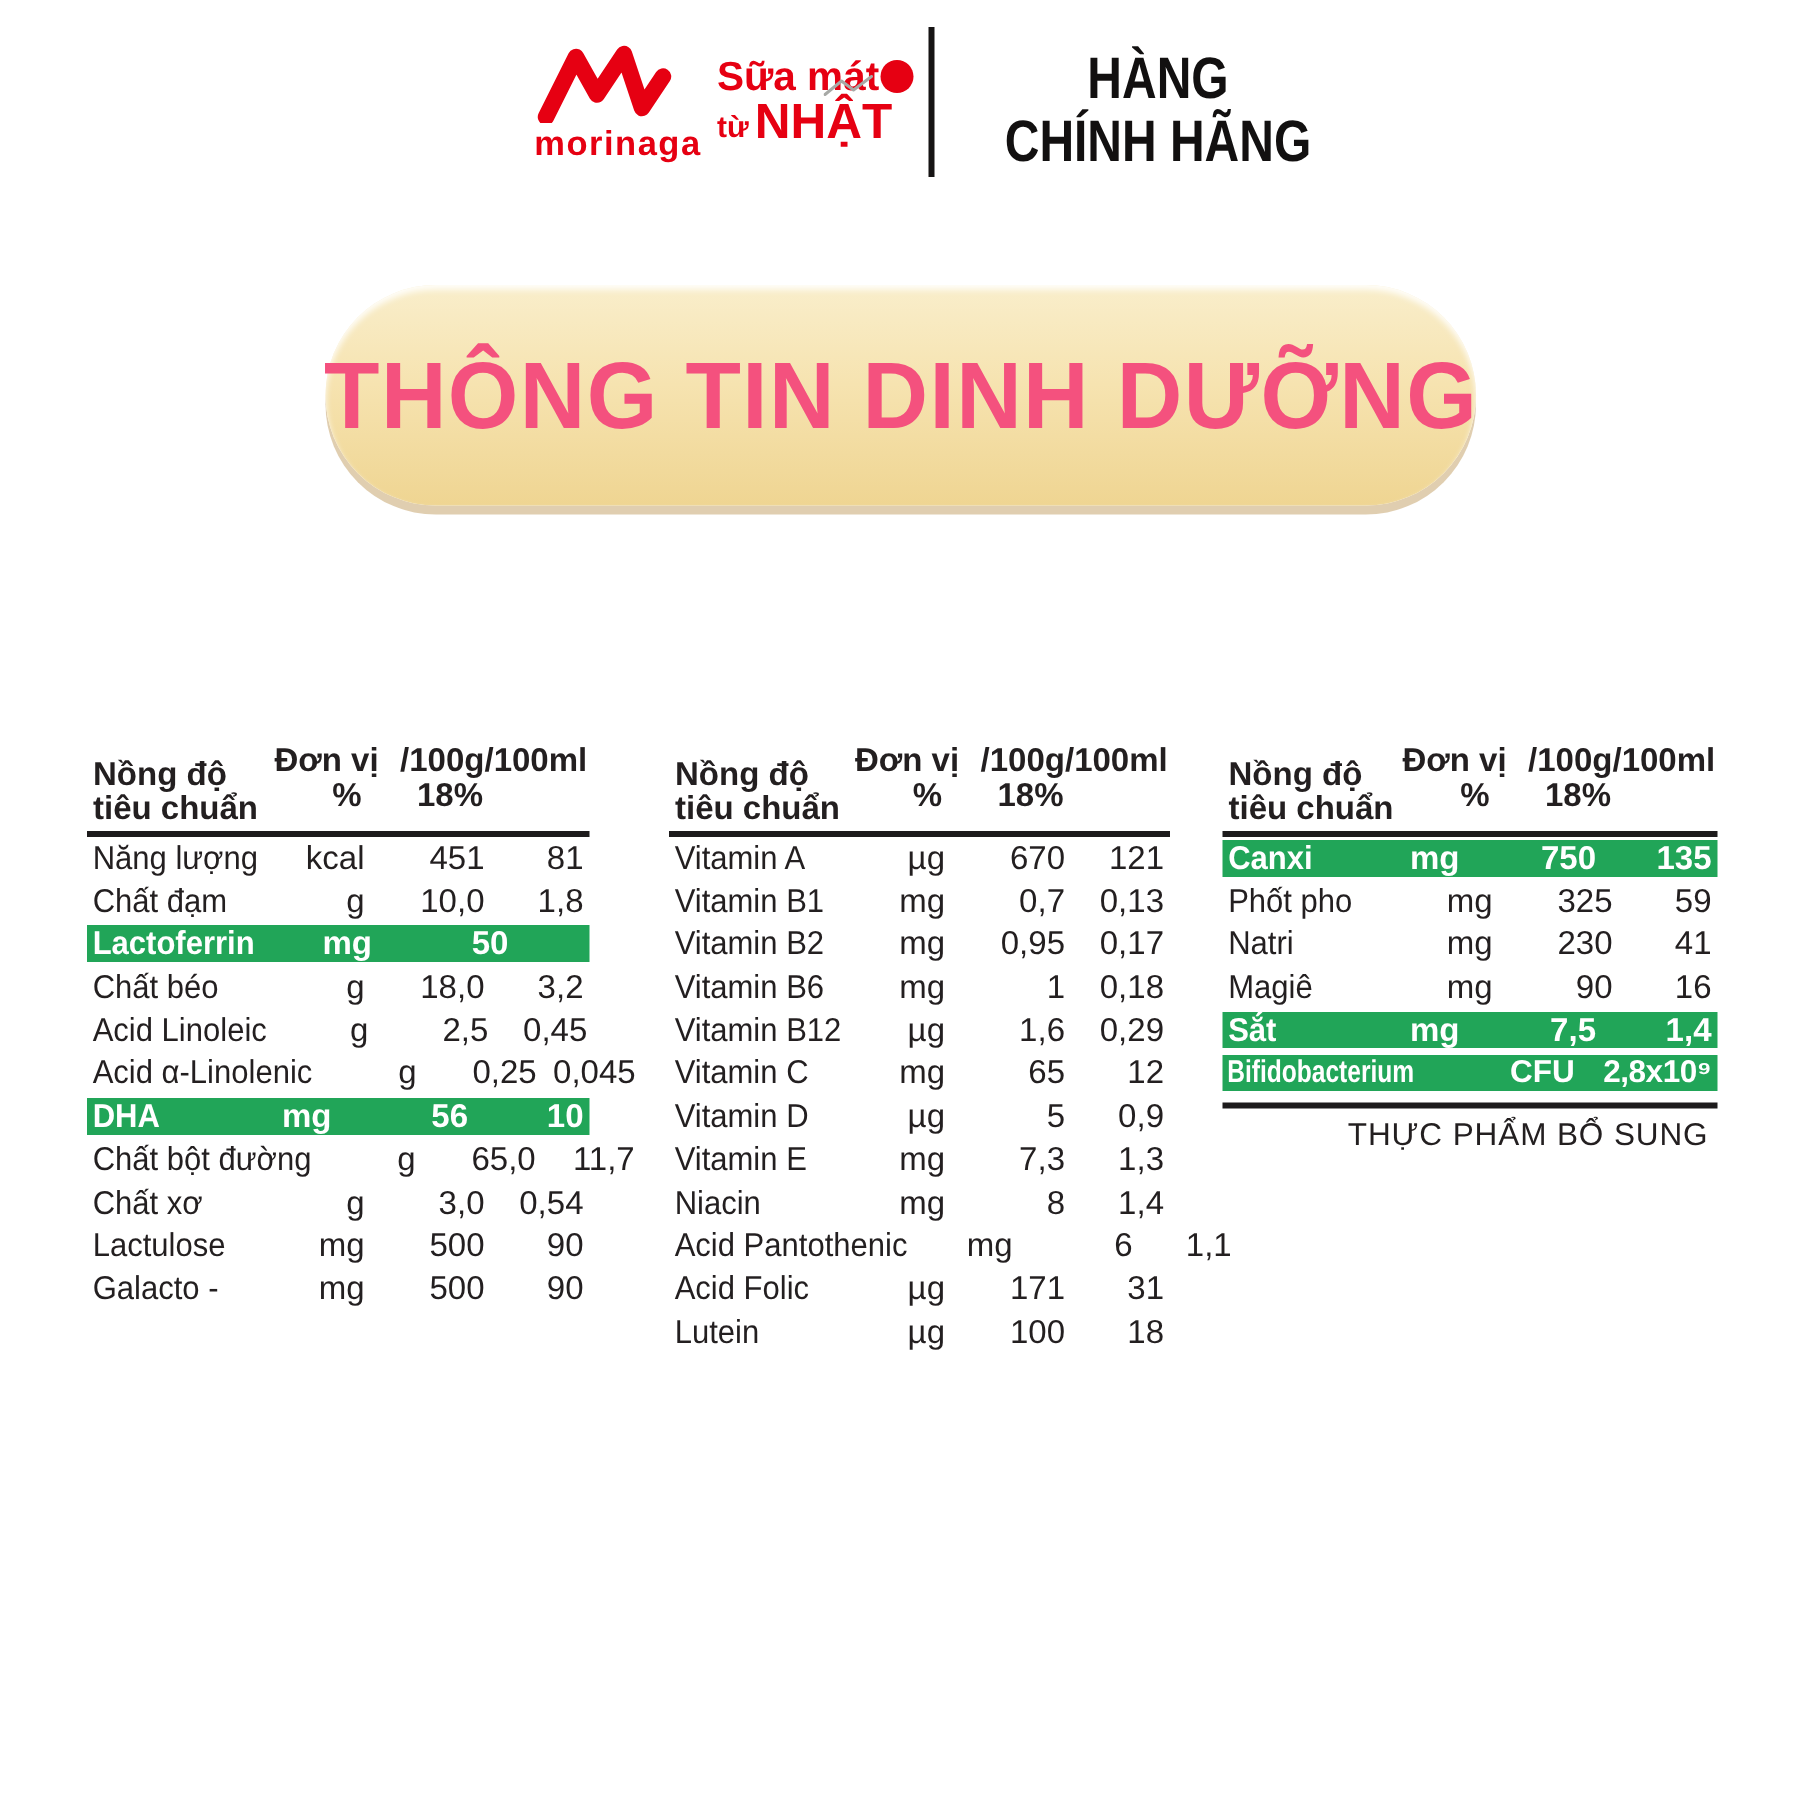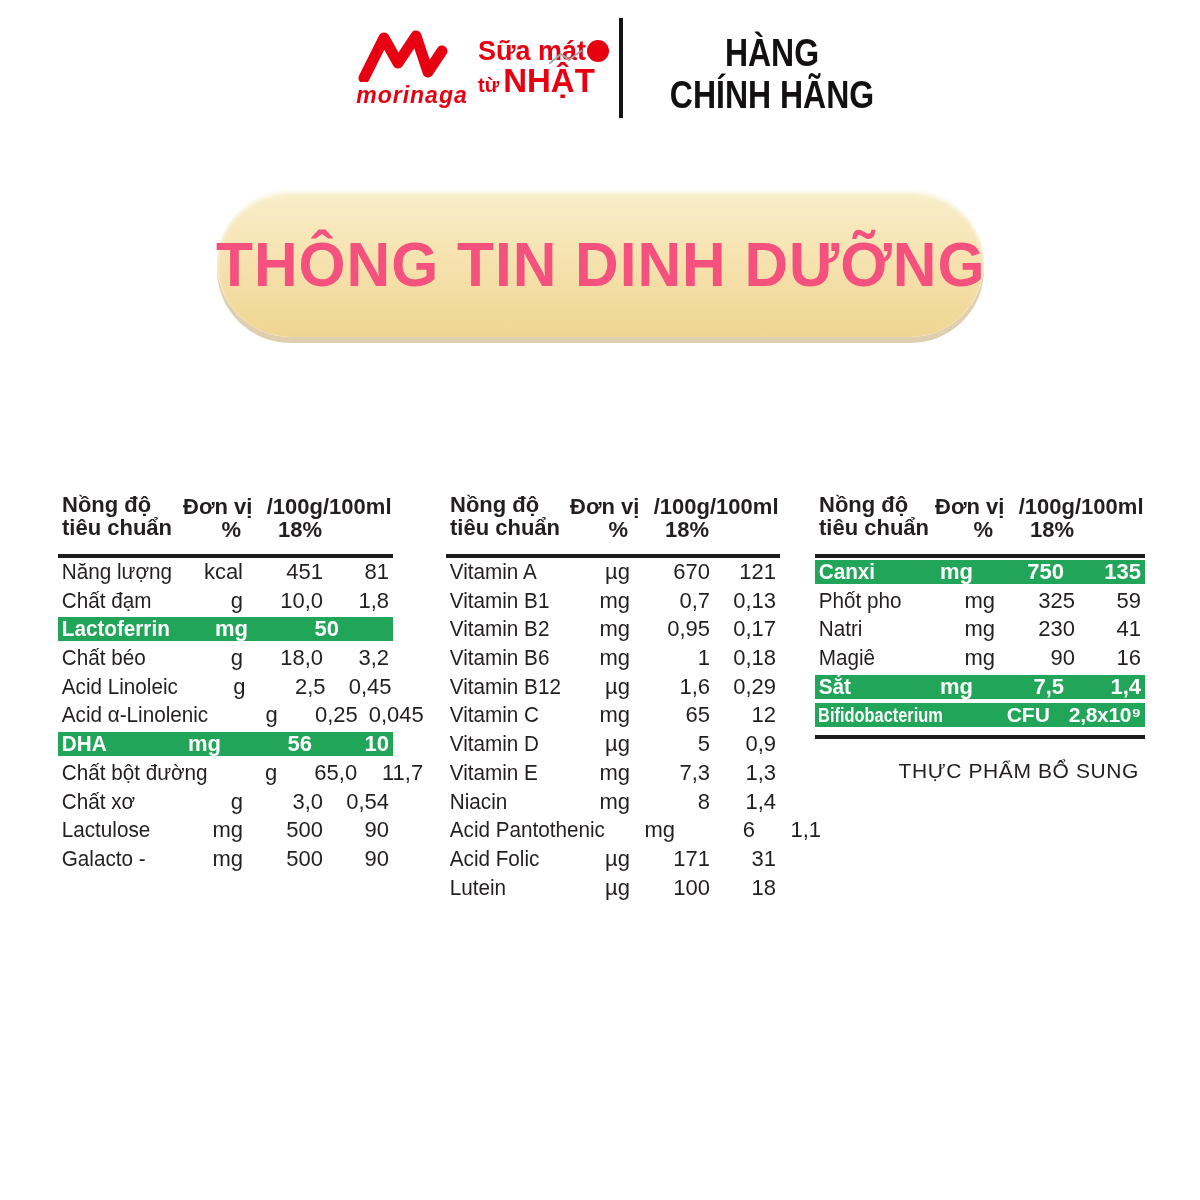--- a/index.html
+++ b/index.html
@@ -14,21 +14,21 @@
   .page{
     position:relative;width:1200px;height:1200px;background:#ffffff;overflow:hidden;
     font-family:"Liberation Sans","DejaVu Sans",sans-serif;color:var(--ink);
   }
 
   
   .m-logo{position:absolute;left:352px;top:30px;width:120px;height:80px;}
   .m-logo svg{display:block;}
   .m-wordmark{
     position:absolute;left:2px;top:52px;width:116px;text-align:center;
-    color:var(--red);font-weight:bold;font-style:italic;font-size:23px;letter-spacing:1px;
+    color:var(--red);font-weight:bold;font-size:23px;letter-spacing:1px;
   }
   .jp-badge{position:absolute;left:478px;top:38px;width:145px;height:80px;color:var(--red);}
   .jp-line1{font-weight:bold;font-size:27px;line-height:27px;letter-spacing:0;}
   .jp-line2{display:flex;align-items:flex-end;margin-top:1px;}
   .jp-tu{font-weight:bold;font-size:20px;line-height:22px;margin-right:4px;}
   .jp-nhat{font-weight:bold;font-size:33px;line-height:30px;letter-spacing:0;}
   .jp-sun{position:absolute;right:14px;top:2px;width:22px;height:22px;border-radius:50%;background:var(--red);}
   .jp-squiggle{position:absolute;right:34px;top:12px;}
   .v-divider{position:absolute;left:619px;top:18px;width:4px;height:100px;background:#161414;}
   .authentic{
@@ -53,21 +53,21 @@
   .ntable{position:absolute;top:486px;}
   .t-left{left:58px;width:335px;}
   .t-middle{left:446px;width:334px;}
   .t-right{left:815px;width:330px;}
 
   .thead{
     display:grid;grid-template-columns:1fr 60px 80px 70px;
     height:72px;border-bottom:4.5px solid var(--line);
     font-weight:bold;font-size:22px;line-height:23px;
   }
-  .h-name{align-self:end;padding-left:4px;padding-bottom:15px;white-space:nowrap;}
+  .h-name{align-self:end;padding-left:4px;padding-bottom:4px;white-space:nowrap;}
   .h-col{align-self:start;text-align:right;white-space:nowrap;padding-top:9px;}
   .h-col .sub{font-weight:bold;}
   .h-unit .sub{padding-right:2px;}
   .h-v1 .sub{padding-right:1px;}
   .h-v2{padding-right:4px;}
 
   .rows{}
   .row{
     display:grid;grid-template-columns:1fr 60px 80px 70px;
     height:28.7px;line-height:28.7px;font-size:22px;color:var(--ink);
@@ -78,21 +78,21 @@
   .row.hl{
     background:linear-gradient(#ffffff 0 2px,var(--green) 2px calc(100% - 2.5px),#ffffff calc(100% - 2.5px) 100%);
     color:#ffffff;font-weight:bold;gap:11px;
   }
   .row.cond .c-name{font-size:21px;transform:scaleX(0.78);}
   .row.cond .c-unit{font-size:21px;}
   .row.cond .c-v1,.row.cond .c-v2{font-size:21px;letter-spacing:-0.3px;}
 
   .t-endline{border-top:4.5px solid var(--line);margin-top:5px;}
   .t-footnote{
-    margin-top:20px;text-align:right;padding-right:6px;
+    margin-top:6px;text-align:right;padding-right:6px;
     font-size:21px;letter-spacing:0.6px;color:var(--ink);white-space:nowrap;
   }
 </style>
 </head>
 <body>
 
 <div class="page">
 
   <div class="m-logo">
     <svg width="120" height="52" viewBox="0 0 120 52">

